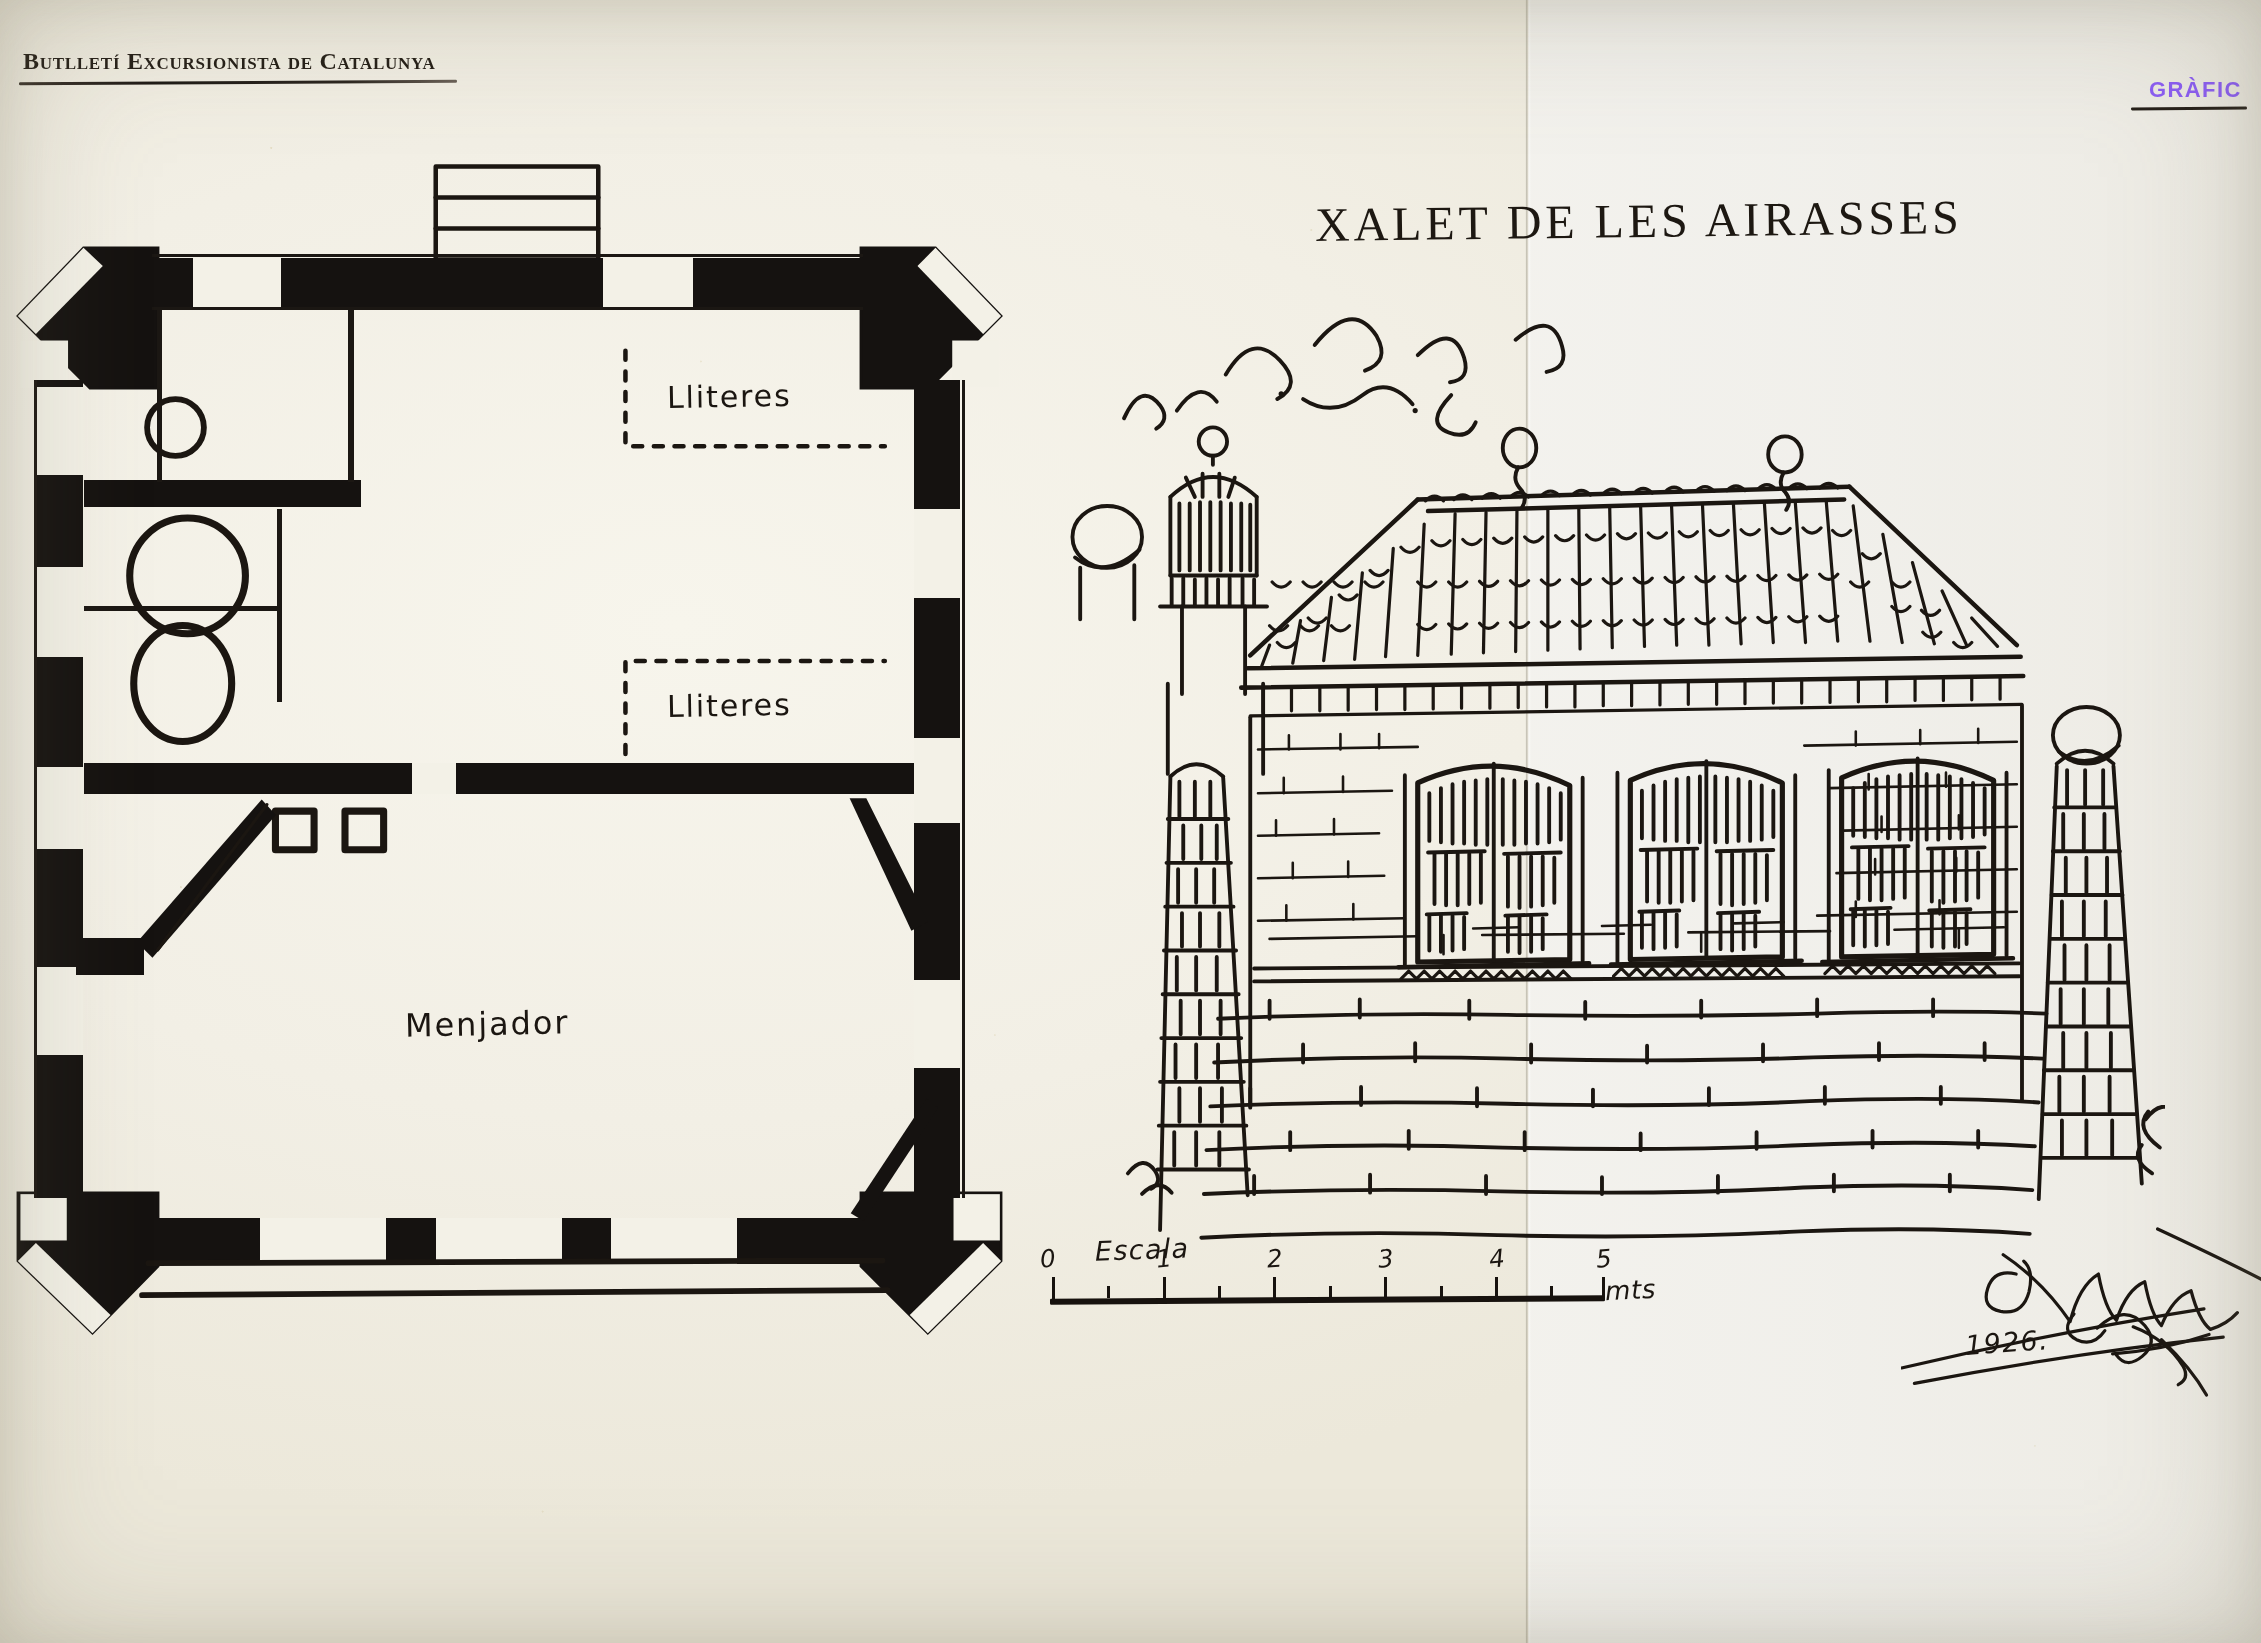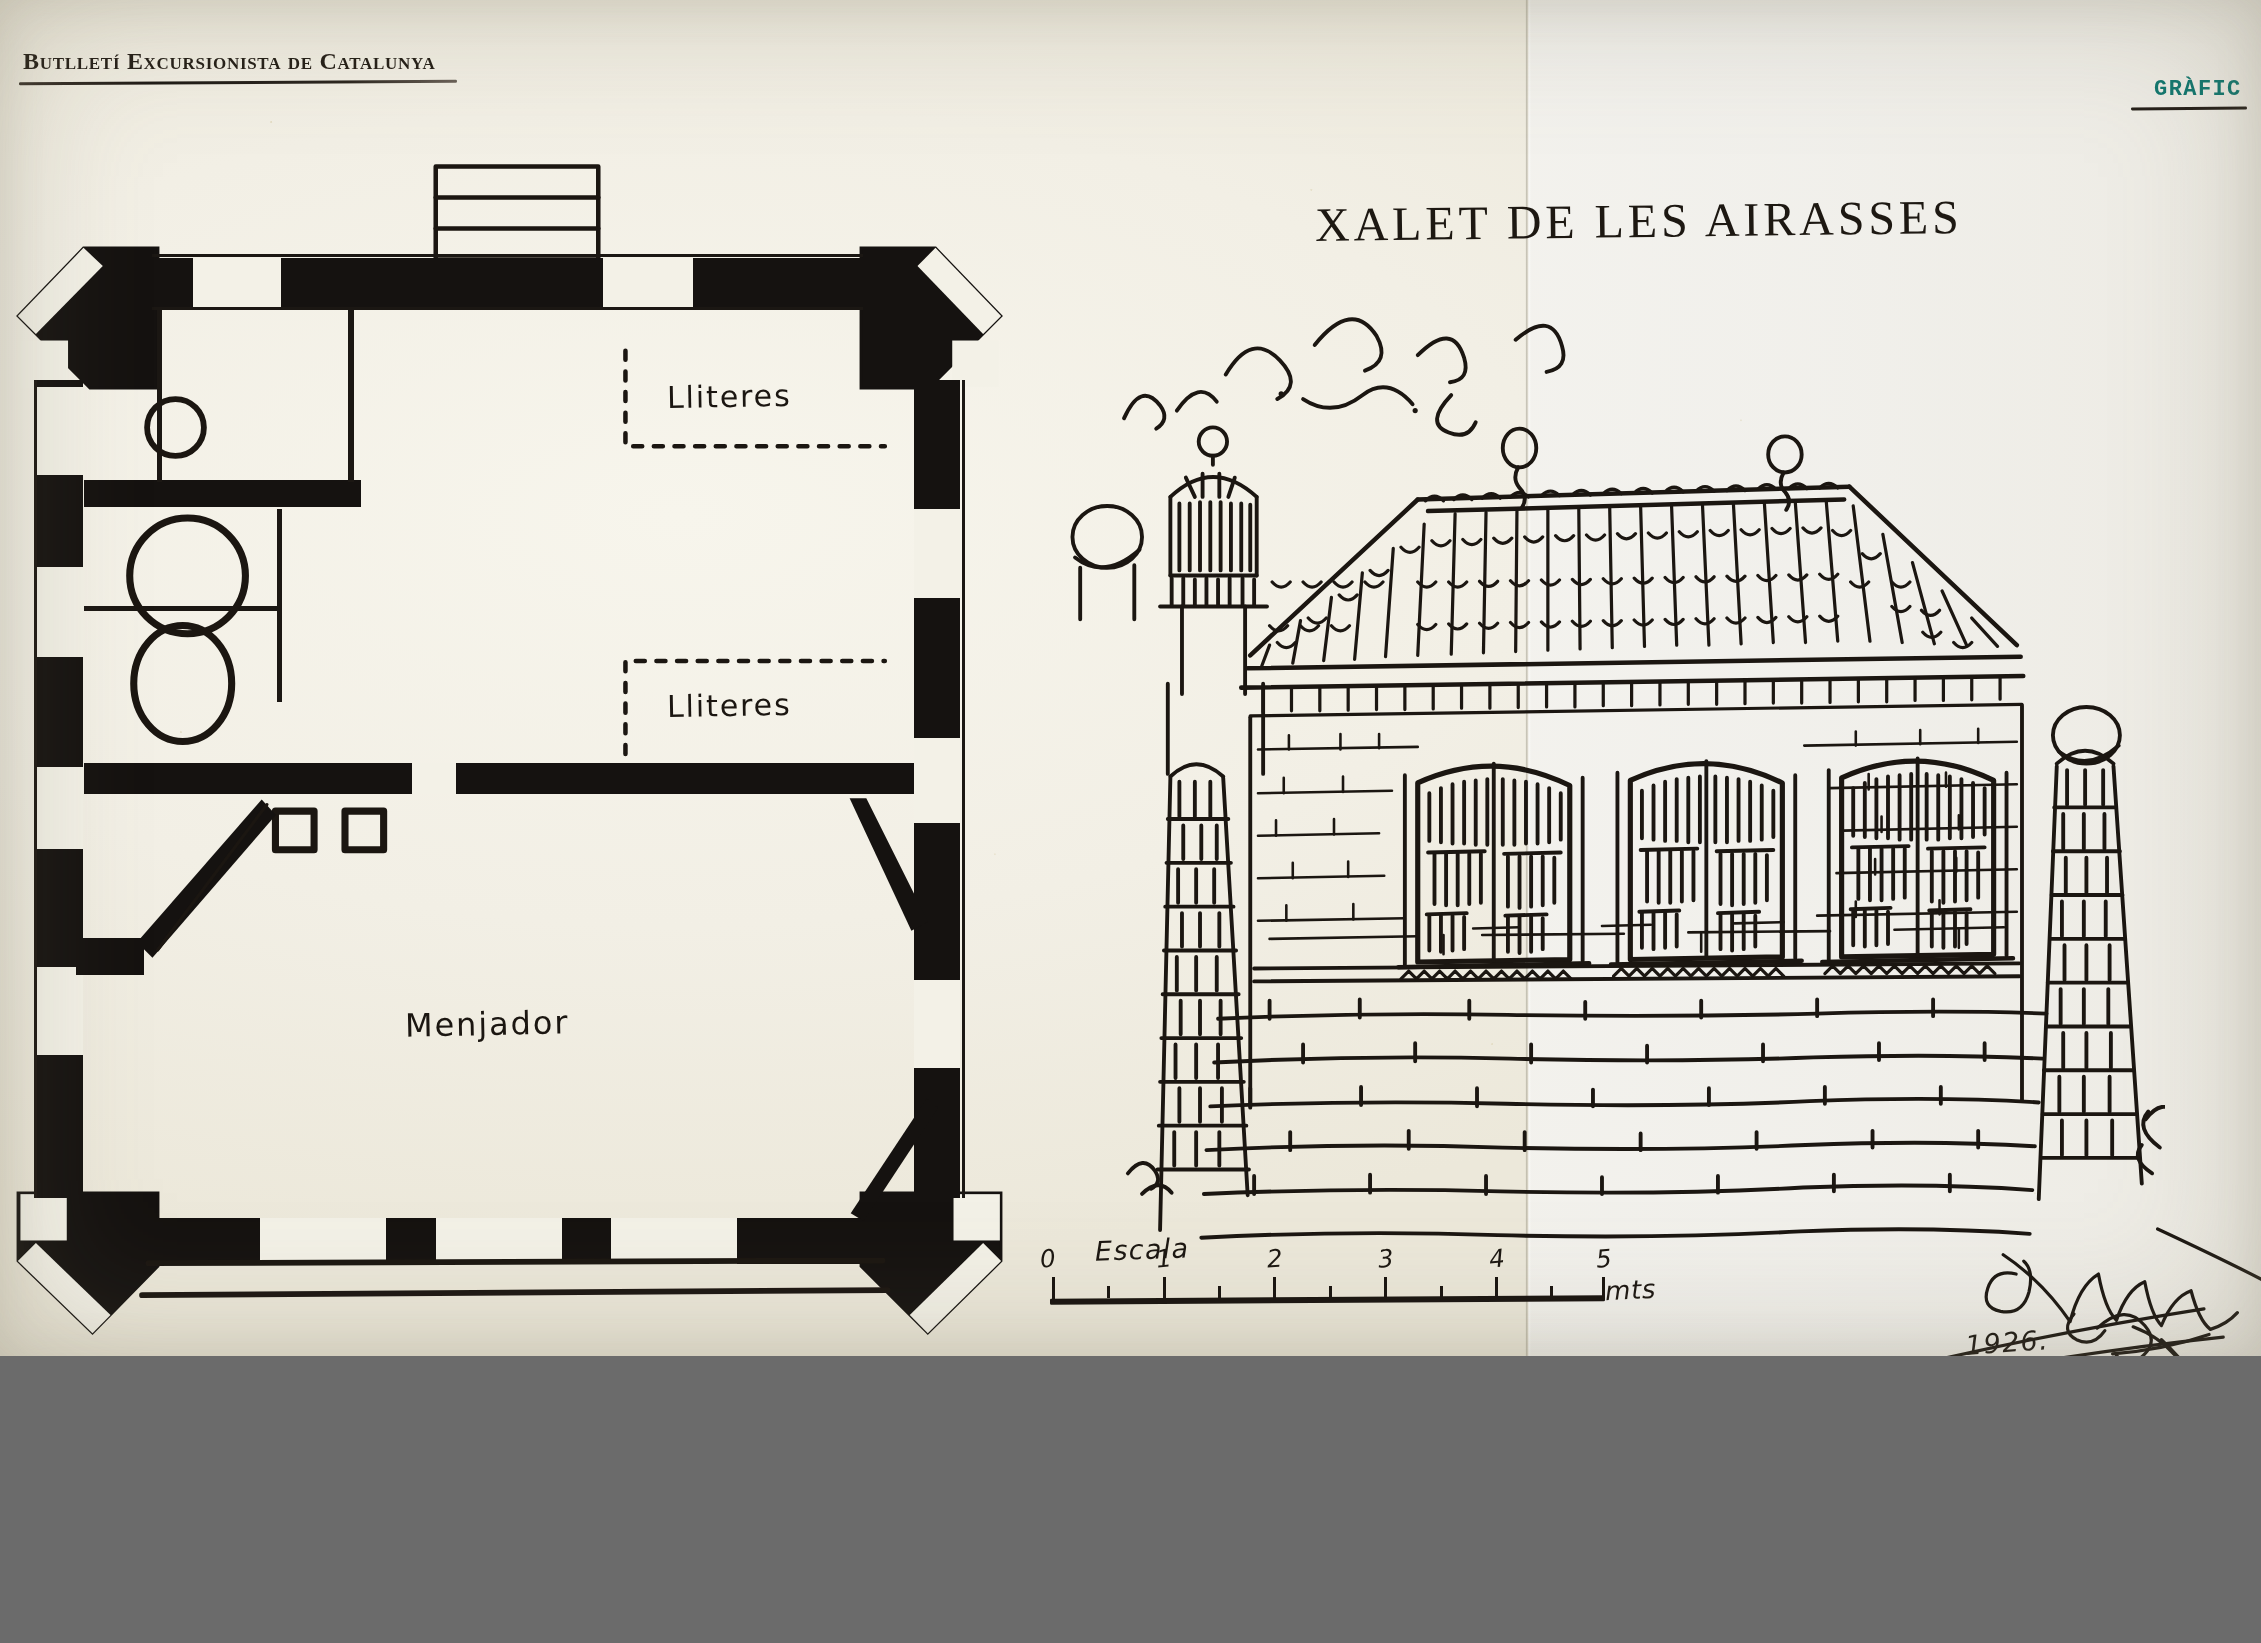--- a/index.html
+++ b/index.html
@@ -1,17 +1,17 @@
 <!DOCTYPE html>
 <html style="font-size:10.3px"><head>
 <meta charset="utf-8">
 <style>
   html,body{margin:0;padding:0;background:#6b6b6b;}
   body{font-family:"Liberation Serif",serif;}
-  #page{position:relative;width:2261px;height:1356px;overflow:hidden;
+  #page{position:relative;width:2261px;height:1643px;overflow:hidden;
         background:#f1eee3;}
 
   
   .paper-base{position:absolute;inset:0;
     background:
       radial-gradient(ellipse 70% 55% at 30% 38%, #f7f5ec 0%, #f2efe5 55%, #ece8da 100%);
   }
   .paper-right{position:absolute;left:1529px;top:0;width:733px;height:100%;
     background:linear-gradient(90deg,#f3f2ee 0%,#f1f0ec 40%,#edebe4 100%);
     opacity:.93;}
@@ -34,21 +34,21 @@
       radial-gradient(circle at 90% 88%, rgba(196,178,118,.33) 0 0.6px, transparent 1.3px),
       radial-gradient(circle at 24% 92%, rgba(190,172,112,.38) 0 0.7px, transparent 1.3px);}
 
   
   .hdr-left{position:absolute;left:23px;top:48px;font-size:24px;letter-spacing:0.7px;
     color:#231d16;font-variant:small-caps;font-weight:600;white-space:nowrap;}
   .hdr-left-rule{position:absolute;left:19.3px;top:81px;width:438px;height:2.6px;
     background:linear-gradient(90deg,#3a322a,#1d1814 30%,#2a241e 75%,#6a6057);
     transform:rotate(-.35deg);border-radius:1.3px;}
   .hdr-right{position:absolute;right:19.3px;top:77px;font-size:22px;letter-spacing:1.4px;
-    color:#0f766e;font-weight:700;white-space:nowrap;font-family:Liberation Mono, monospace;}
+    color:#8b5cf6;font-weight:700;white-space:nowrap;font-family:Liberation Sans, sans-serif;}
   .hdr-right-rule{position:absolute;right:14px;top:107px;width:116px;height:2.6px;
     background:#241e18;transform:rotate(-.4deg);border-radius:1.3px;}
 
   .plate-title{position:absolute;left:1315px;top:193px;font-size:48px;
     letter-spacing:3.9px;color:#1d1812;font-variant:small-caps;font-weight:400;
     white-space:nowrap;transform:rotate(-.7deg);}
 
   .ink-hand{font-family:"DejaVu Sans",sans-serif;color:#1b1611;}
   .lbl-lliteres-1{position:absolute;left:667px;top:379px;font-size:30px;letter-spacing:1.9px;
     transform:rotate(-1deg);}

